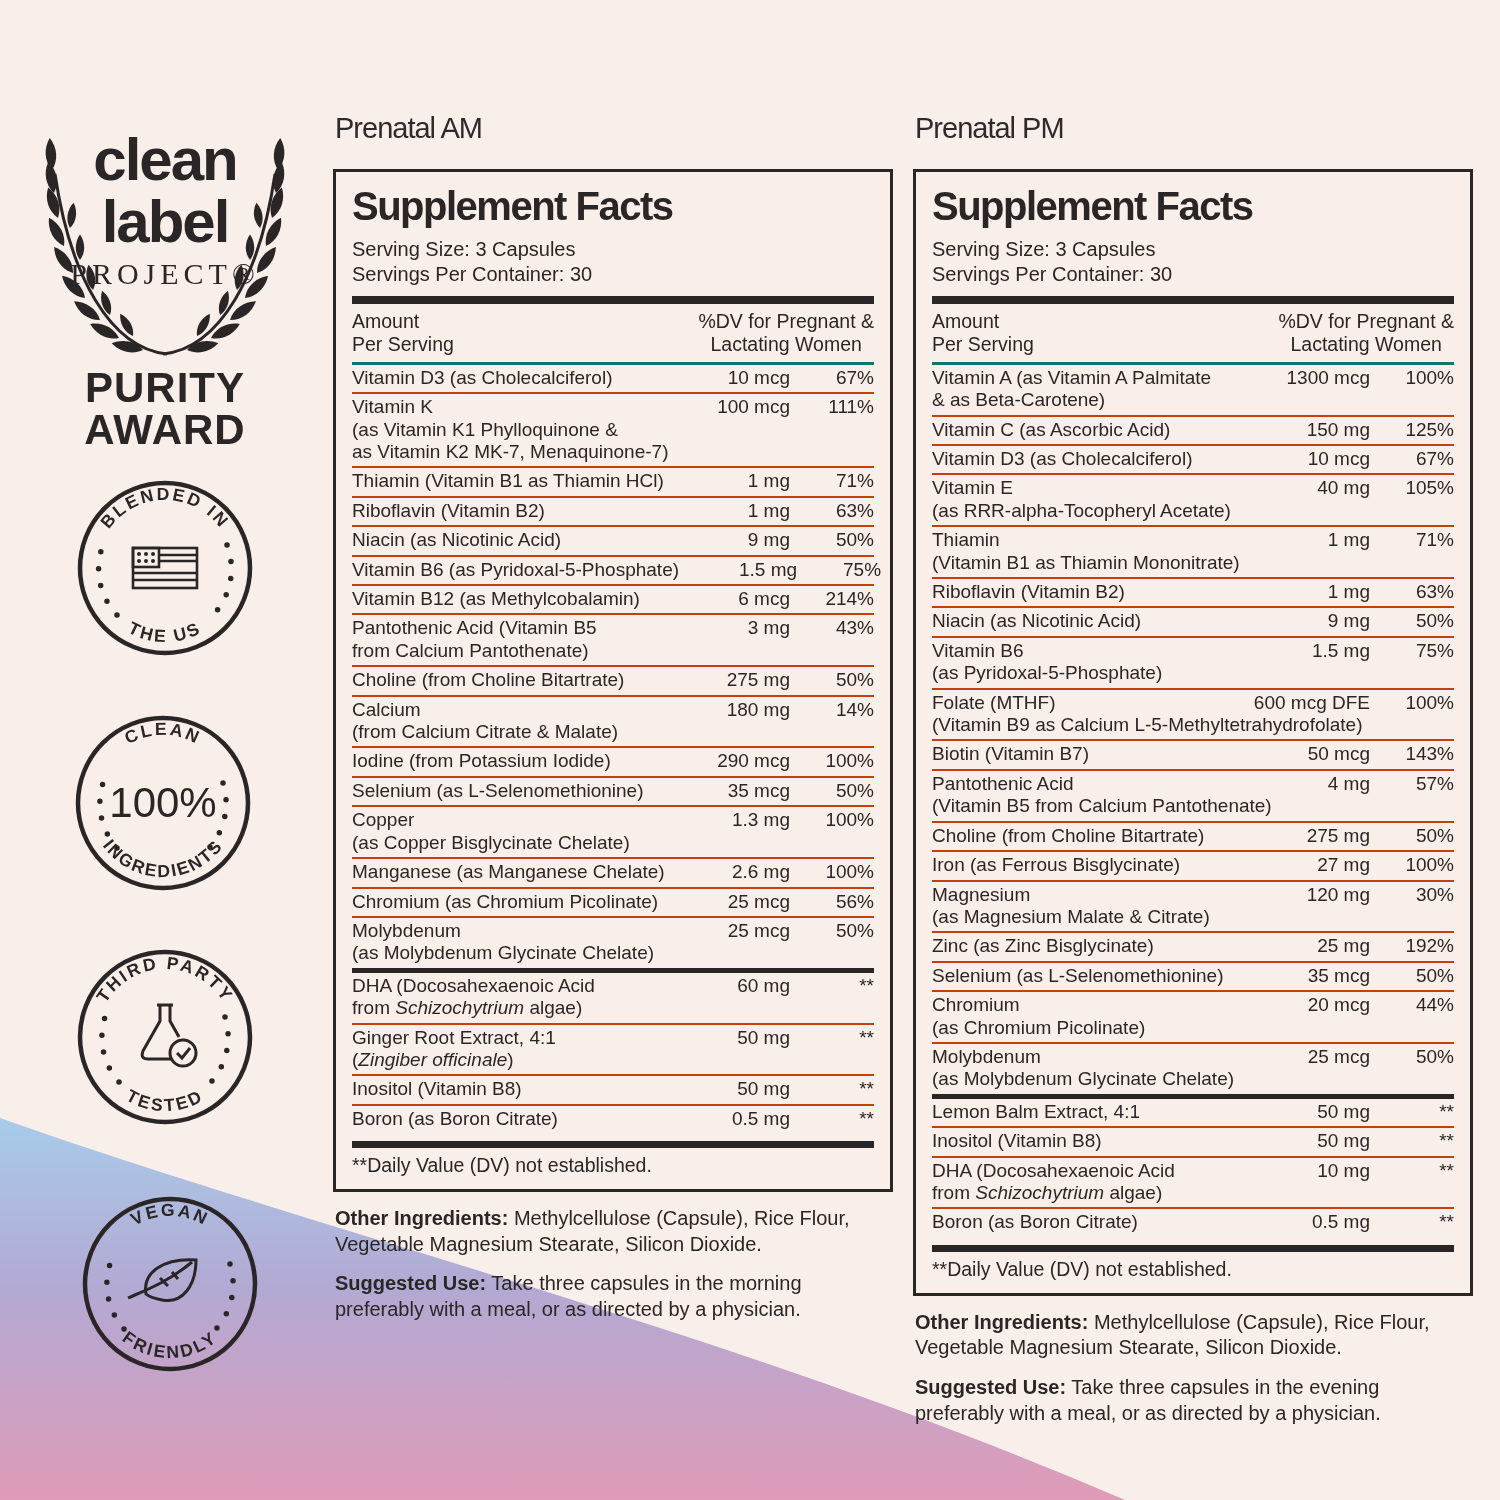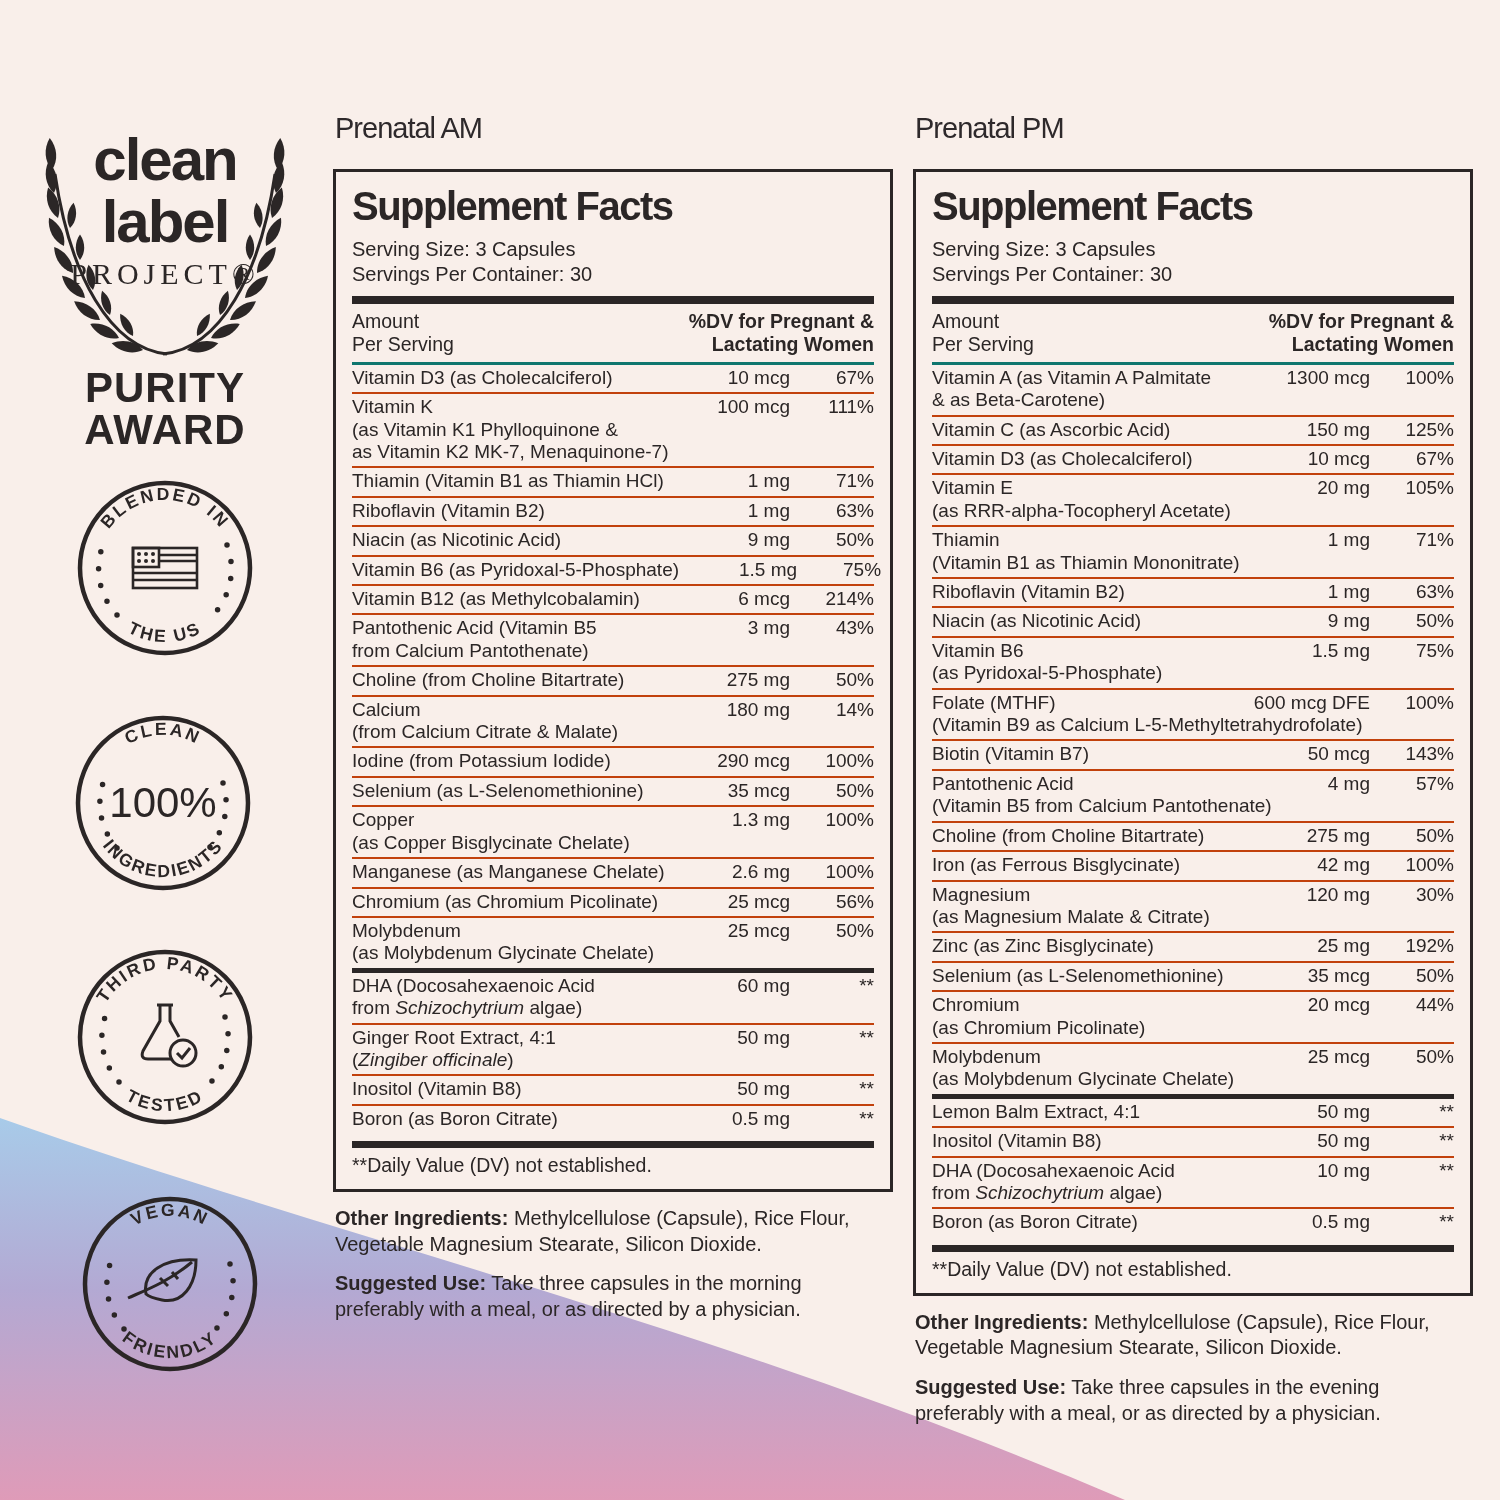--- a/index.html
+++ b/index.html
@@ -18,21 +18,21 @@
   .panel{position:absolute;top:112px;width:560px;z-index:1;}
   #panel-am{left:333px;}
   #panel-pm{left:913px;}
   .panel-title{font-size:29px;letter-spacing:-1px;color:#2e292b;margin:0 0 24px 2px;font-weight:400;}
   .facts-box{border:3px solid #2b2626;padding:10px 16px 12px 16px;background:transparent;}
   .facts-title{font-size:40px;font-weight:700;letter-spacing:-1.5px;margin:2px 0 8px 0;color:#2b2626;}
   .serving{font-size:20px;line-height:1.25;}
   .f-bar{height:8px;background:#2b2626;margin-top:9px;}
   .f-head{display:flex;justify-content:space-between;align-items:flex-end;
           font-size:19.5px;line-height:1.2;padding:6px 0 5px 0;border-bottom:3px solid #0f766e;}
-  .f-head .right{text-align:right;font-weight:bold;}
+  .f-head .right{text-align:center;}
   .pre{white-space:pre-line;}
   .f-rows{font-size:19px;line-height:1.18;}
   .f-row{border-top:2px solid #c2410c;padding:2px 0 3px 0;}
   .f-row:first-child{border-top:0;}
   .f-row.group-start{border-top:5px solid #2b2626;}
   .f-main{display:grid;grid-template-columns:1fr 118px 84px;align-items:baseline;}
   .f-nm{white-space:nowrap;}
   .f-amt{text-align:right;white-space:nowrap;}
   .f-dv{text-align:right;white-space:nowrap;}
   .f-sub{white-space:pre-line;}
@@ -396,21 +396,21 @@
         <div class="f-row">
           <div class="f-main">
             <span class="f-nm">Vitamin D3 (as Cholecalciferol)</span>
             <span class="f-amt">10 mcg</span>
             <span class="f-dv">67%</span>
           </div>
         </div>
         <div class="f-row">
           <div class="f-main">
             <span class="f-nm">Vitamin E</span>
-            <span class="f-amt">20 mg</span>
+            <span class="f-amt">40 mg</span>
             <span class="f-dv">105%</span>
           </div>
           <div class="f-sub">(as RRR-alpha-Tocopheryl Acetate)</div>
         </div>
         <div class="f-row">
           <div class="f-main">
             <span class="f-nm">Thiamin</span>
             <span class="f-amt">1 mg</span>
             <span class="f-dv">71%</span>
           </div>
@@ -464,21 +464,21 @@
         <div class="f-row">
           <div class="f-main">
             <span class="f-nm">Choline (from Choline Bitartrate)</span>
             <span class="f-amt">275 mg</span>
             <span class="f-dv">50%</span>
           </div>
         </div>
         <div class="f-row">
           <div class="f-main">
             <span class="f-nm">Iron (as Ferrous Bisglycinate)</span>
-            <span class="f-amt">42 mg</span>
+            <span class="f-amt">27 mg</span>
             <span class="f-dv">100%</span>
           </div>
         </div>
         <div class="f-row">
           <div class="f-main">
             <span class="f-nm">Magnesium</span>
             <span class="f-amt">120 mg</span>
             <span class="f-dv">30%</span>
           </div>
           <div class="f-sub">(as Magnesium Malate &amp; Citrate)</div>

